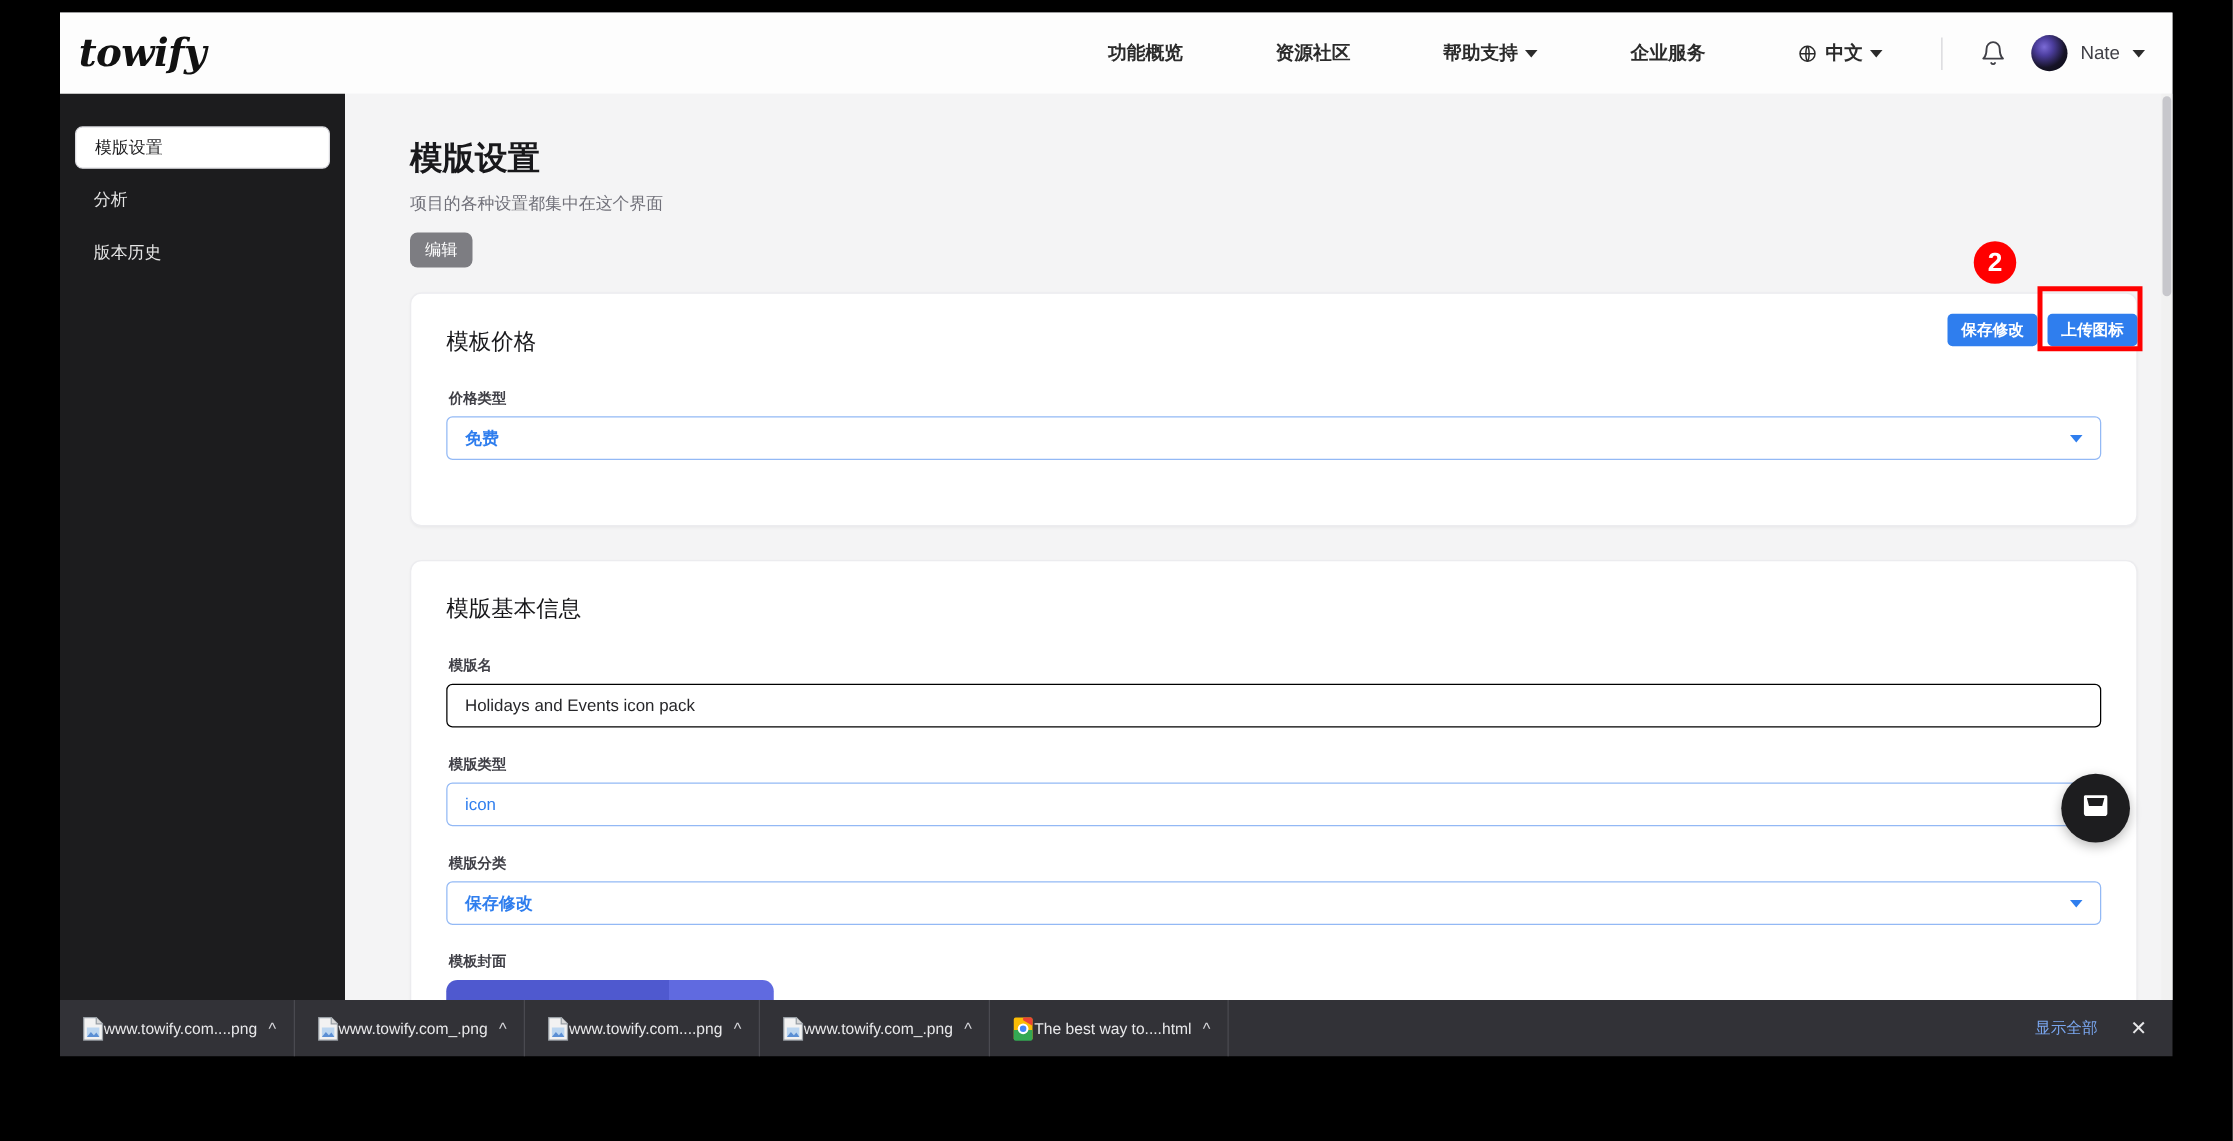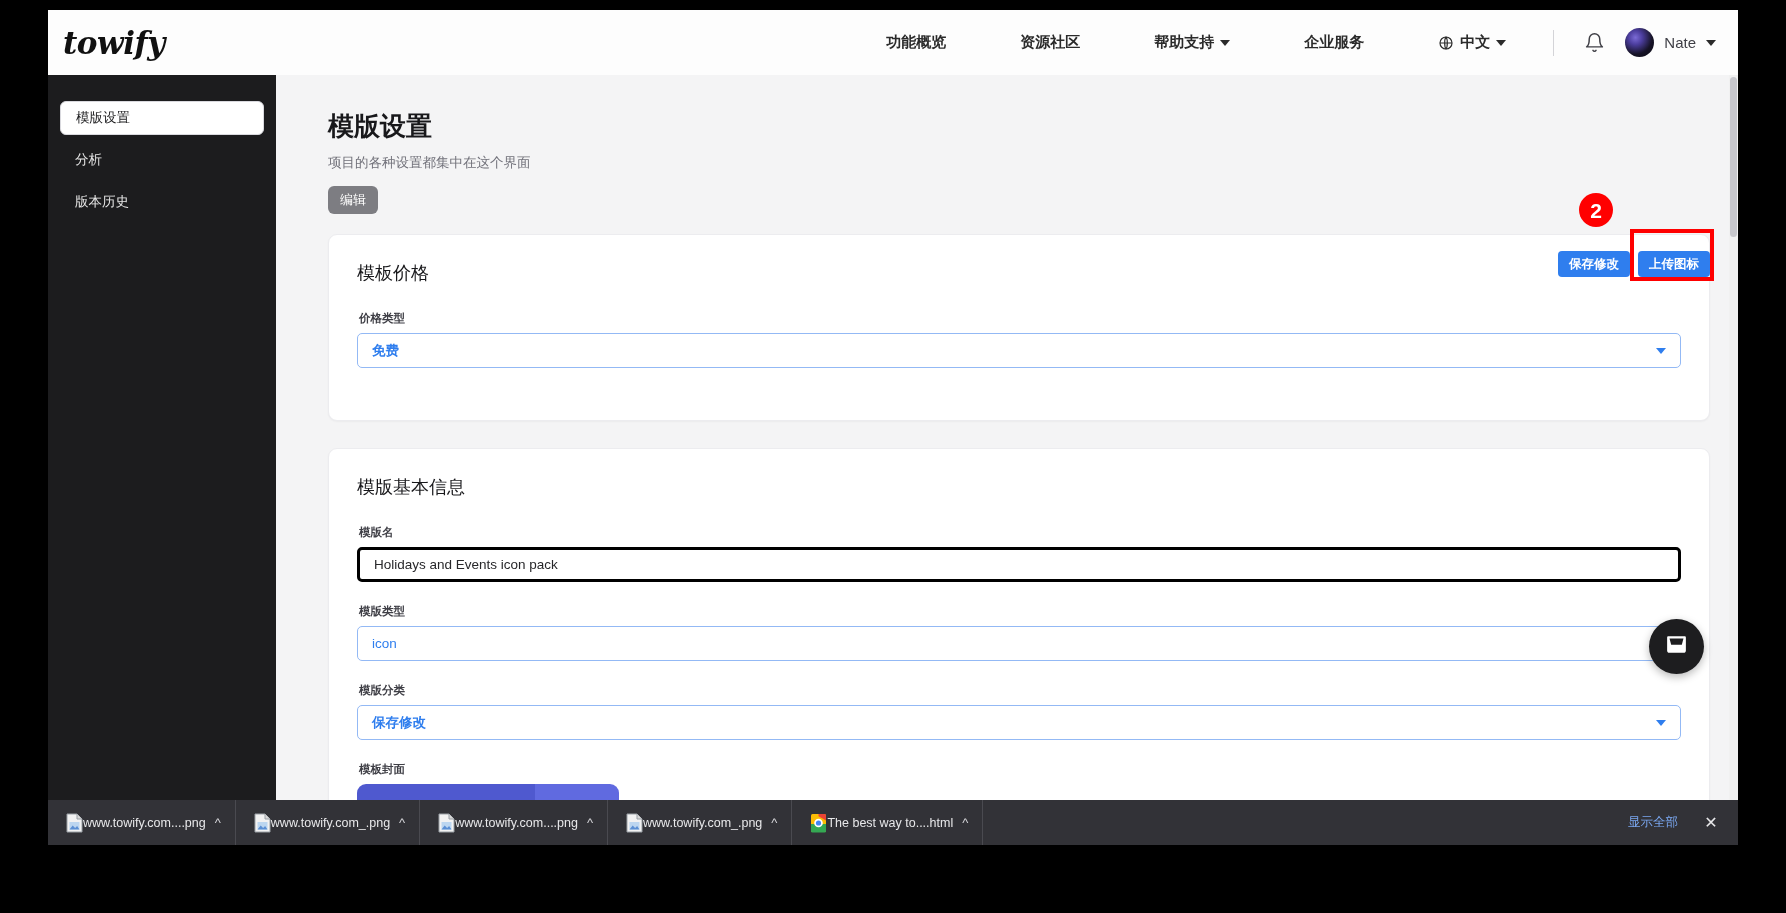--- a/index.html
+++ b/index.html
@@ -148,21 +148,21 @@
     padding: 0 14px;
     font-size: 13.5px;
   }
   .control.select {
     border: 1px solid #93b9f5;
     color: #2f7eee; font-weight: bold;
     justify-content: space-between;
   }
   .control.select.plain { font-weight: normal; }
   .control.text {
-    border: 3px solid #000000;
+    border: 1px solid #000000;
     color: #27272a;
   }
   .sel-caret {
     width: 0; height: 0;
     border-left: 5px solid transparent;
     border-right: 5px solid transparent;
     border-top: 6px solid #2f7eee;
   }
   .cover-img {
     margin-top: 2px;

